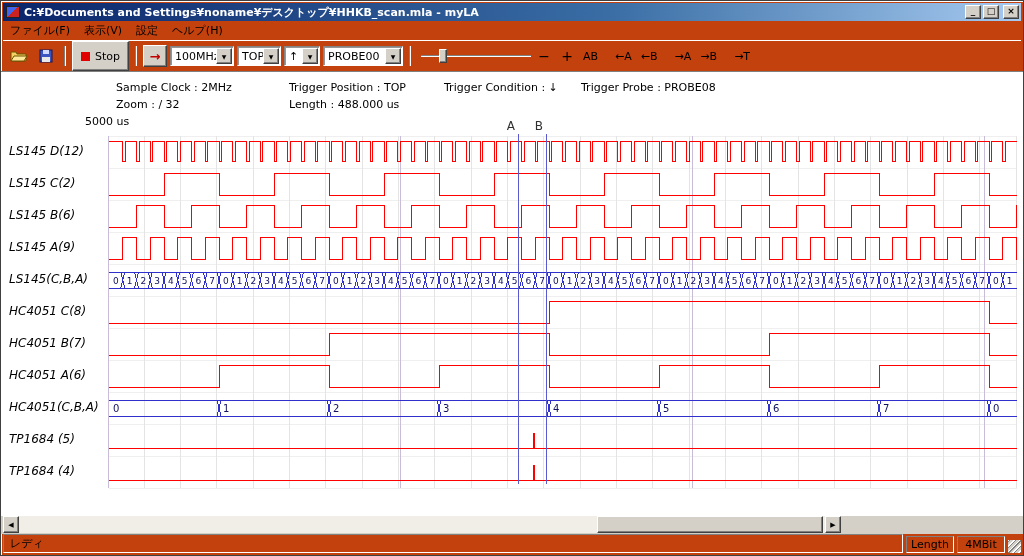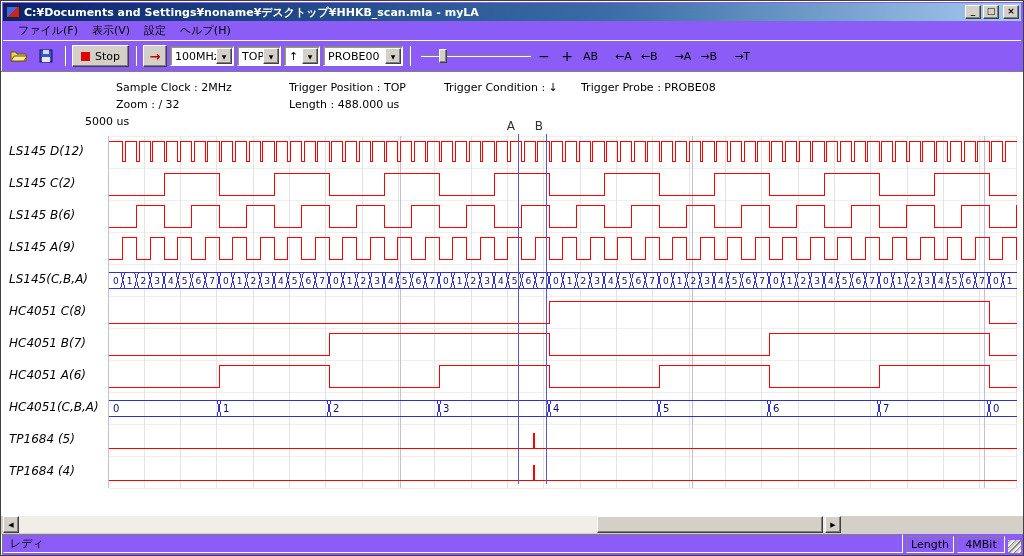--- a/index.html
+++ b/index.html
@@ -1,47 +1,47 @@
 <!DOCTYPE html>
 <html><head>
 <meta charset="utf-8">
 <style>
   * { box-sizing: border-box; margin:0; padding:0; }
   html,body { background:#808080; }
   body { font-family:"DejaVu Sans","Liberation Sans",sans-serif; }
-  #app { position:relative; width:1024px; height:556px; background:#8b5cf6; overflow:hidden;
+  #app { position:relative; width:1024px; height:556px; background:#c2410c; overflow:hidden;
          border:1px solid #404040; box-shadow: inset 1px 1px 0 #ffffff; }
 
   
   .titlebar { position:absolute; left:2px; top:2px; right:2px; height:18px;
               background:linear-gradient(90deg,#0a246a,#3a6ea5 60%,#a6caf0);
               display:flex; align-items:center; padding:0 2px; }
   .app-icon { width:14px; height:12px; margin:0 4px 0 1px; border:1px solid #222;
               background:linear-gradient(135deg,#4466ee 50%,#cc2222 50%); flex:none; }
   .titlebar-text { color:#ffffff; font-size:11px; font-weight:bold; flex:1;
                    white-space:nowrap; overflow:hidden; }
   .title-btns { display:flex; gap:2px; }
   .tbtn { width:16px; height:14px; background:#d4d0c8; border:1px solid;
           border-color:#ffffff #404040 #404040 #ffffff; box-shadow: inset -1px -1px 0 #808080;
           font-size:9px; line-height:11px; text-align:center; font-weight:bold; color:#000; }
 
   
   .menubar { position:absolute; left:2px; top:20px; right:2px; height:19px;
-             display:flex; align-items:center; padding-left:8px; font-size:11px; }
+             display:flex; align-items:center; padding-left:0; font-size:11px; }
   .menu-item { padding:2px 7px; color:#000; }
 
   
   .toolbar { position:absolute; left:2px; top:39px; right:2px; height:31px;
              border-top:1px solid #ffffff; display:flex; align-items:center;
              padding:0 4px; gap:3px; }
   .tool-flat { width:24px; height:22px; display:flex; align-items:center; justify-content:center; }
   .sep { width:2px; height:20px; margin:0 3px; border-left:1px solid #808080; border-right:1px solid #fff; }
   .btn3d { background:#d4d0c8; border:1px solid; border-color:#ffffff #404040 #404040 #ffffff;
            box-shadow: inset -1px -1px 0 #808080; display:flex; align-items:center; justify-content:center; }
-  .stop-btn { height:22px; padding:0 8px; gap:5px; font-size:11px; }
+  .stop-btn { height:30px; padding:0 8px; gap:5px; font-size:11px; }
   .stop-square { width:9px; height:9px; background:#e00000; flex:none; }
   .run-btn { width:24px; height:22px; color:#c00000; font-weight:bold; font-size:13px; }
   .combo { position:relative; height:20px; background:#fff; border:1px solid;
            border-color:#848484 #ffffff #ffffff #848484; box-shadow: inset 1px 1px 0 rgba(64,64,64,.55);
            font-size:11px; }
   .combo .val { position:absolute; left:4px; top:3px; white-space:nowrap; }
   .combo .drop { position:absolute; right:1px; top:1px; bottom:1px; width:16px;
                  background:#d4d0c8; border:1px solid; border-color:#ffffff #404040 #404040 #ffffff;
                  box-shadow: inset -1px -1px 0 #808080; font-size:6px; display:flex; align-items:center; justify-content:center; color:#000; }
   .slider { position:relative; width:110px; height:20px; margin-left:4px; }

